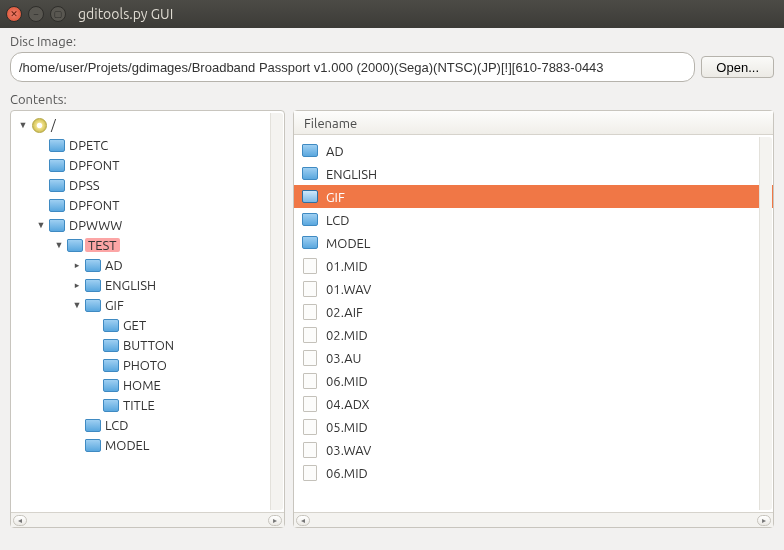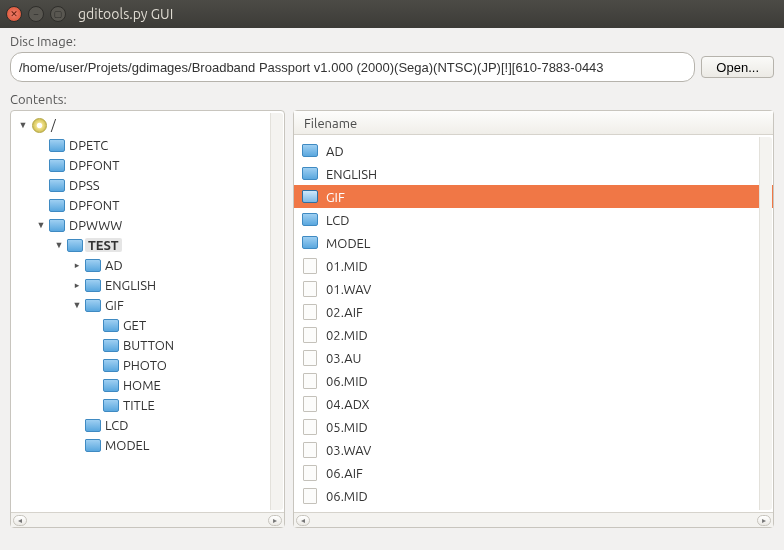--- a/index.html
+++ b/index.html
@@ -99,24 +99,23 @@
   li.node { position:relative; }
   .node-row {
     display:flex; align-items:center;
     height:20px;
     padding-left:2px;
     gap:2px;
     cursor:default;
     white-space:nowrap;
   }
   .node-row.sel .node-label {
-    background:#e5e5e5;
+    background:#fca5a5;
     border-radius:2px;
     padding:0 3px;
-    font-weight:bold;
   }
   .twisty {
     width:12px; height:12px;
     display:inline-flex;align-items:center;justify-content:center;
     font-size:9px; color:#555;
     cursor:pointer;
   }
   .twisty.none { visibility:hidden; }
   .node-label { font-size:13px; color:#333; padding:0 2px;}
   .ficon {
@@ -403,24 +402,20 @@
             <div class="frow">
               <span class="ficon file-icon"></span>
               <span>05.MID</span>
             </div>
             <div class="frow">
               <span class="ficon file-icon"></span>
               <span>03.WAV</span>
             </div>
             <div class="frow">
               <span class="ficon file-icon"></span>
-              <span>06.AIF</span>
-            </div>
-            <div class="frow">
-              <span class="ficon file-icon"></span>
               <span>06.MID</span>
             </div>
           </div>
       </div>
       <div class="hscroll">
         <span class="cap">◂</span>
         <span class="cap">▸</span>
       </div>
     </div>
   </div>

